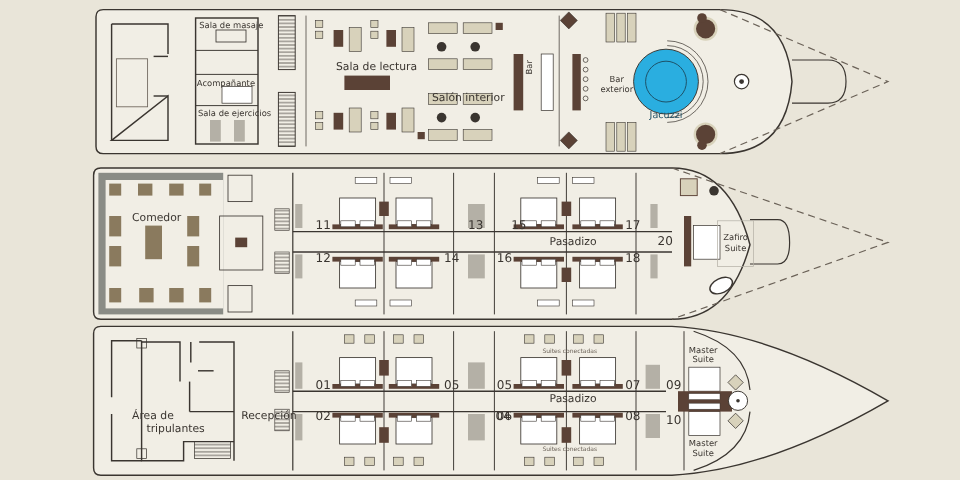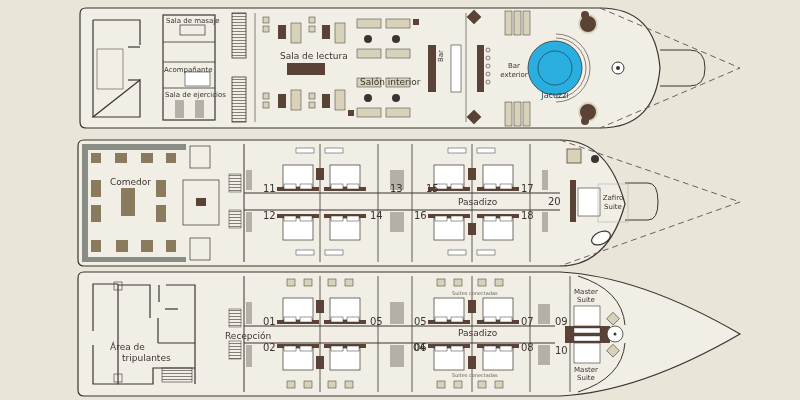--- a/index.html
+++ b/index.html
@@ -330,21 +330,21 @@
 <div class="num" style="left:426px;top:184px;text-align:right;">15</div>
 <div class="num" style="left:521px;top:184px;">17</div>
 <div class="num" style="left:263px;top:211px;">12</div>
 <div class="num" style="left:370px;top:211px;">14</div>
 <div class="num" style="left:414px;top:211px;">16</div>
 <div class="num" style="left:521px;top:211px;">18</div>
 <div class="num" style="left:548px;top:197px;">20</div>
 
 <div class="lbl" style="left:110px;top:342px;">Área de</div>
 <div class="lbl" style="left:122px;top:353px;">tripulantes</div>
-<div class="lbl" style="left:201px;top:331px;margin-left:24px;">Recepción</div>
+<div class="lbl" style="left:201px;top:342px;">Recepción</div>
 <div class="lbl" style="left:458px;top:328px;">Pasadizo</div>
 <div class="lbl xs" style="left:452px;top:290px;">Suites conectadas</div>
 <div class="lbl xs" style="left:452px;top:372px;">Suites conectadas</div>
 <div class="lbl sm c" style="left:570px;top:288px;width:32px;">Master</div>
 <div class="lbl sm c" style="left:570px;top:296px;width:32px;">Suite</div>
 <div class="lbl sm c" style="left:570px;top:366px;width:32px;">Master</div>
 <div class="lbl sm c" style="left:570px;top:374px;width:32px;">Suite</div>
 <div class="num" style="left:263px;top:317px;">01</div>
 <div class="num" style="left:370px;top:317px;">05</div>
 <div class="num" style="left:414px;top:317px;">05</div>

